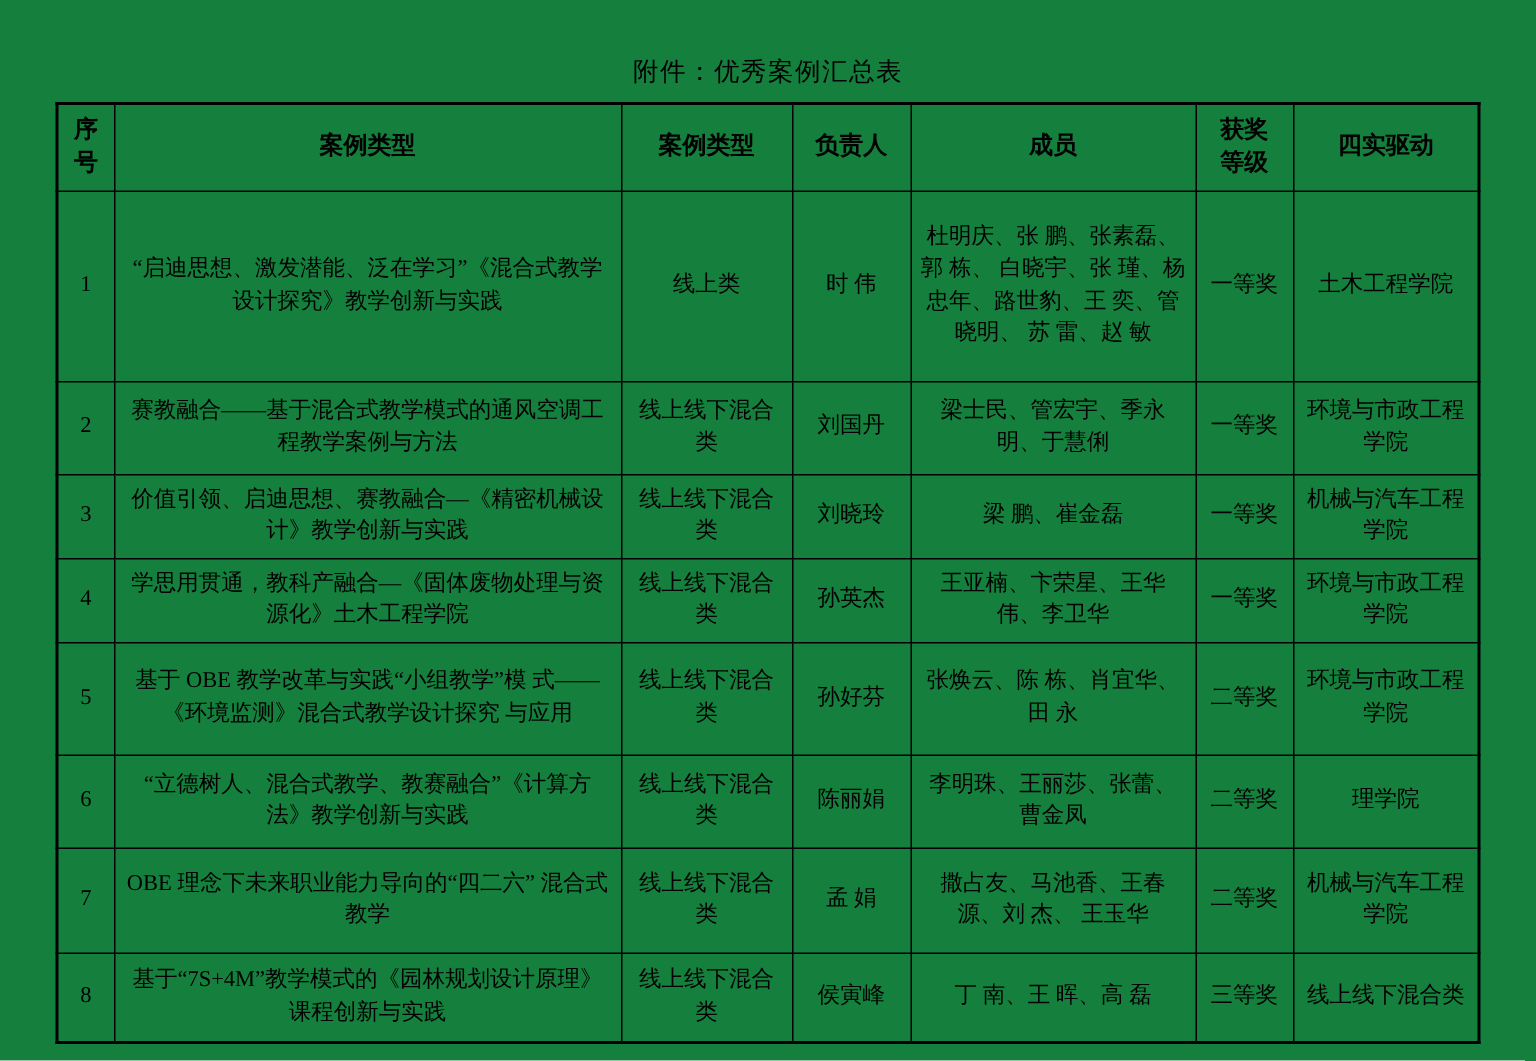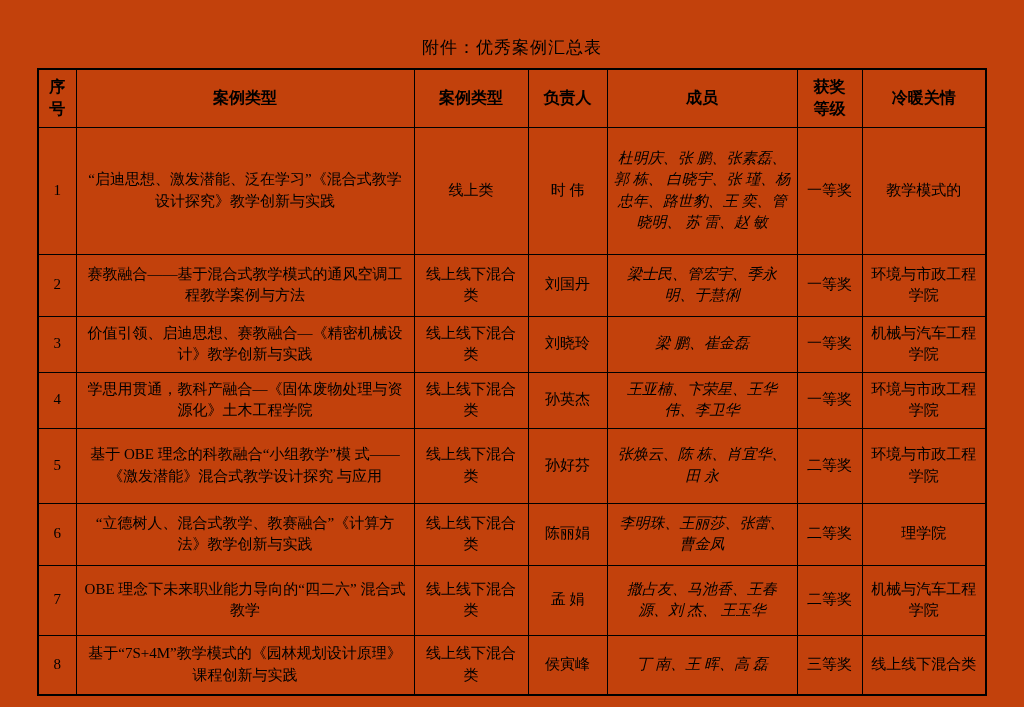--- a/index.html
+++ b/index.html
@@ -5,21 +5,21 @@
   * { margin: 0; padding: 0; box-sizing: border-box; }
   html, body {
     width: 1024px;
     background: #ffffff;
     font-family: "Liberation Serif", "DejaVu Serif", serif;
     color: #000000;
   }
   .page {
     width: 1024px;
     height: 707px;
-    background: #c2410c;
+    background: #15803d;
     padding-top: 36px;
     overflow: hidden;
   }
   .doc-title {
     text-align: center;
     font-size: 17px;
     letter-spacing: 1px;
     margin-bottom: 9px;
     white-space: pre;
   }
@@ -47,21 +47,21 @@
   thead tr { height: 58px; }
   tbody tr:nth-child(1) { height: 127px; }
   tbody tr:nth-child(2) { height: 62px; }
   tbody tr:nth-child(3) { height: 56px; }
   tbody tr:nth-child(4) { height: 56px; }
   tbody tr:nth-child(5) { height: 75px; }
   tbody tr:nth-child(6) { height: 62px; }
   tbody tr:nth-child(7) { height: 70px; }
   tbody tr:nth-child(8) { height: 60px; }
   td.col-name { padding: 2px 10px; }
-  td.col-members { padding: 2px 8px; font-style: italic; }
+  td.col-members { padding: 2px 8px; }
 </style>
 </head>
 <body>
 
 <div class="page">
   <div class="doc-title">附件：优秀案例汇总表</div>
   <table class="cases">
     <colgroup>
       <col style="width:38px">
       <col style="width:338px">
@@ -74,32 +74,32 @@
     <thead>
       <tr>
         <th>序
 号</th>
         <th>案例类型</th>
         <th>案例类型</th>
         <th>负责人</th>
         <th>成员</th>
         <th>获奖
 等级</th>
-        <th>冷暖关情</th>
+        <th>四实驱动</th>
       </tr>
     </thead>
     <tbody>
         <tr>
           <td class="col-index">1</td>
           <td class="col-name">“启迪思想、激发潜能、泛在学习”《混合式教学设计探究》教学创新与实践</td>
           <td class="col-type">线上类</td>
           <td class="col-leader">时 伟</td>
           <td class="col-members">杜明庆、张 鹏、张素磊、郭 栋、 白晓宇、张 瑾、杨忠年、路世豹、王 奕、管晓明、 苏 雷、赵 敏</td>
           <td class="col-award">一等奖</td>
-          <td class="col-unit">教学模式的</td>
+          <td class="col-unit">土木工程学院</td>
         </tr>
         <tr>
           <td class="col-index">2</td>
           <td class="col-name">赛教融合——基于混合式教学模式的通风空调工程教学案例与方法</td>
           <td class="col-type">线上线下混合类</td>
           <td class="col-leader">刘国丹</td>
           <td class="col-members">梁士民、管宏宇、季永明、于慧俐</td>
           <td class="col-award">一等奖</td>
           <td class="col-unit">环境与市政工程学院</td>
         </tr>
@@ -116,21 +116,21 @@
           <td class="col-index">4</td>
           <td class="col-name">学思用贯通，教科产融合—《固体废物处理与资源化》土木工程学院</td>
           <td class="col-type">线上线下混合类</td>
           <td class="col-leader">孙英杰</td>
           <td class="col-members">王亚楠、卞荣星、王华伟、李卫华</td>
           <td class="col-award">一等奖</td>
           <td class="col-unit">环境与市政工程学院</td>
         </tr>
         <tr>
           <td class="col-index">5</td>
-          <td class="col-name">基于 OBE 理念的科教融合“小组教学”模 式——《激发潜能》混合式教学设计探究 与应用</td>
+          <td class="col-name">基于 OBE 教学改革与实践“小组教学”模 式——《环境监测》混合式教学设计探究 与应用</td>
           <td class="col-type">线上线下混合类</td>
           <td class="col-leader">孙好芬</td>
           <td class="col-members">张焕云、陈 栋、肖宜华、田 永</td>
           <td class="col-award">二等奖</td>
           <td class="col-unit">环境与市政工程学院</td>
         </tr>
         <tr>
           <td class="col-index">6</td>
           <td class="col-name">“立德树人、混合式教学、教赛融合”《计算方法》教学创新与实践</td>
           <td class="col-type">线上线下混合类</td>

